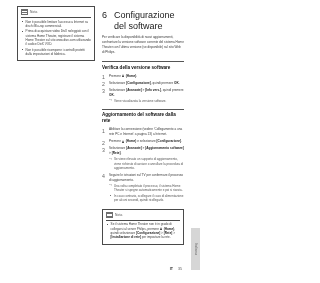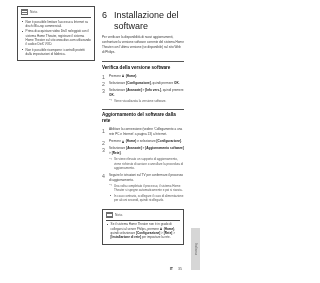--- a/index.html
+++ b/index.html
@@ -252,21 +252,21 @@
         <li>Prima di acquistare video DivX noleggiati con il sistema Home Theater, registrare il sistema Home Theater sul sito www.divx.com utilizzando il codice DivX VOD.</li>
         <li>Non è possibile ricomporre i controlli protetti dalla impostazioni di fabbrica.</li>
       </ul>
     </div>
   </div>
 
   <div class="col-right">
 
     <div class="chapter">
       <div class="chapter-num">6</div>
-      <div class="chapter-title">Installazione del software</div>
+      <div class="chapter-title">Configurazione del software</div>
     </div>
 
     <p class="intro">Per verificare la disponibilità di nuovi aggiornamenti, confrontare la versione software corrente del sistema Home Theater con l'ultima versione (se disponibile) sul sito Web di Philips.</p>
 
     <h2 class="section-h">Verifica della versione software</h2>
 
     <ol class="steps">
       <li>
         <span>Premere </span><span class="home-ic"></span><span class="b">(Home)</span><span>.</span>
       </li>

